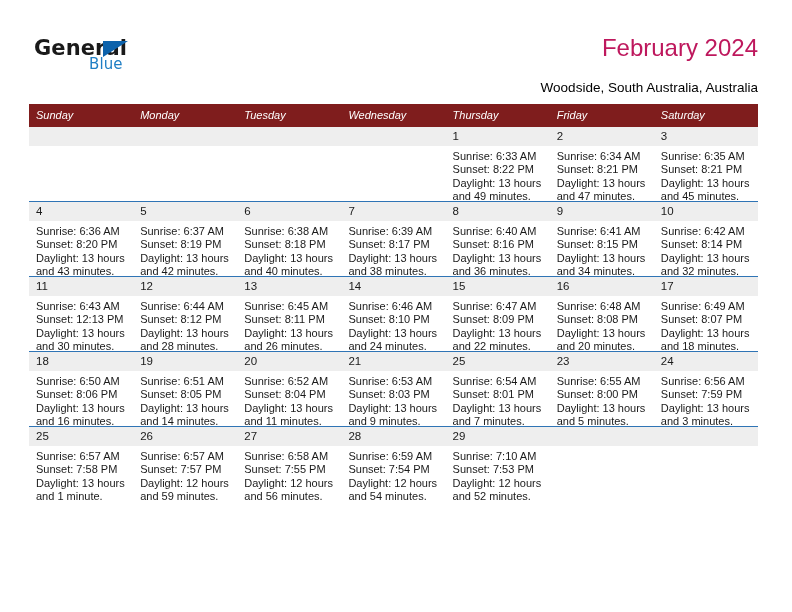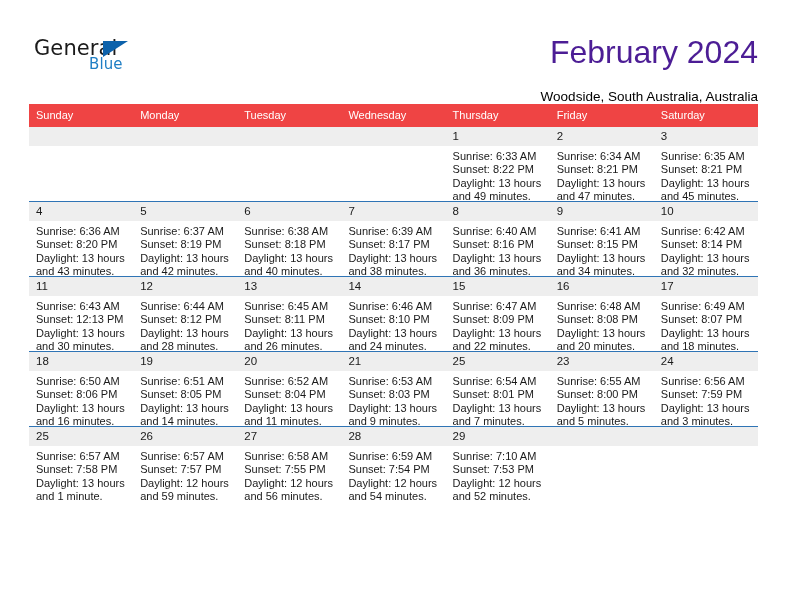--- a/index.html
+++ b/index.html
@@ -39,21 +39,21 @@
     height: 52px;
   }
   .logo-general {
     position: absolute;
     left: 0;
     top: 0;
     font-size: 21px;
     letter-spacing: 0.1px;
     color: #1a1a1a;
     font-family: "DejaVu Sans", sans-serif;
-    font-weight: 400;
+    font-weight: 700;
     line-height: 1;
   }
   .logo-blue {
     position: absolute;
     left: 55px;
     top: 19px;
     font-size: 15px;
     letter-spacing: 0.1px;
     color: #1f7ec4;
     font-family: "DejaVu Sans", sans-serif;
@@ -70,23 +70,23 @@
     border-bottom: 16px solid transparent;
   }
 
   .title-block {
     position: absolute;
     right: 34px;
     top: 34px;
     text-align: right;
   }
   .cal-title {
-    font-size: 32px;
+    font-size: 24px;
     font-weight: 400;
-    color: #4c1d95;
+    color: #be185d;
     line-height: 1.15;
     white-space: nowrap;
   }
   .cal-subtitle {
     margin-top: 18px;
     font-size: 13.5px;
     font-weight: 400;
     color: #000000;
     line-height: 1.15;
     white-space: nowrap;
@@ -95,29 +95,30 @@
   
   .calendar {
     position: absolute;
     left: 29px;
     top: 104px;
     width: 729px;
     border-collapse: collapse;
     table-layout: fixed;
   }
   .calendar th {
-    background: #ef4444;
+    background: #7f1d1d;
     color: #ffffff;
     font-size: 11px;
     font-weight: 400;
     text-align: left;
     padding: 5px 0 5px 7px;
     height: 12px;
     line-height: 1.2;
     border: none;
+    font-style: italic;
   }
   .calendar td {
     vertical-align: top;
     padding: 0;
     border: none;
     border-top: 1.6px solid #2f74b5;
     height: 74px;
     background: #ffffff;
   }
   .calendar tr.week-row:first-child td {

